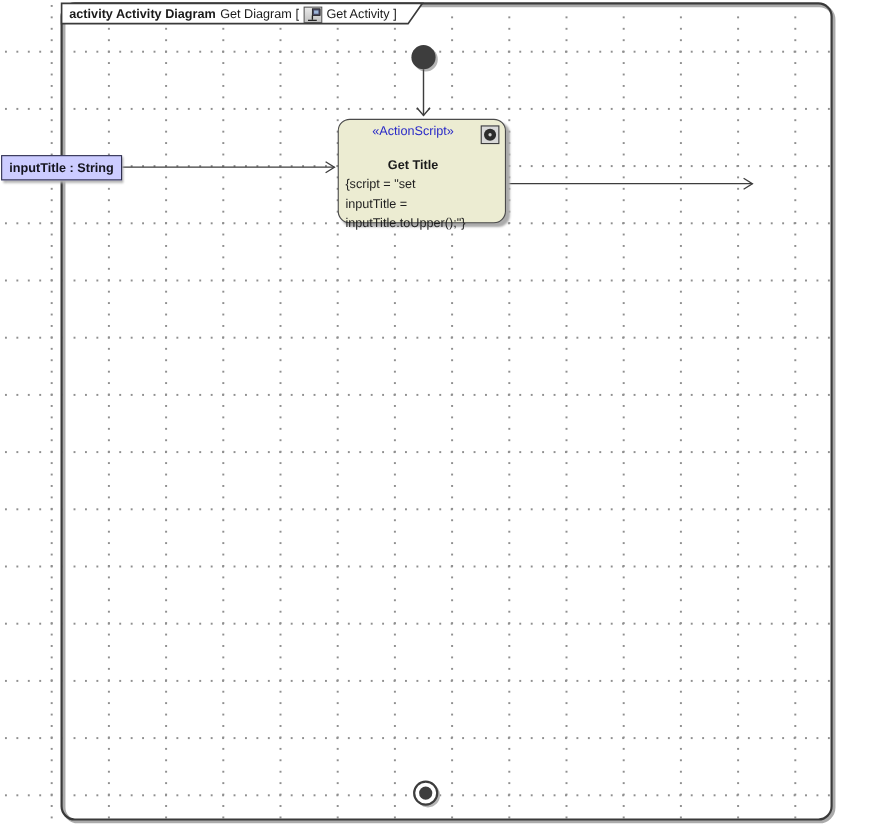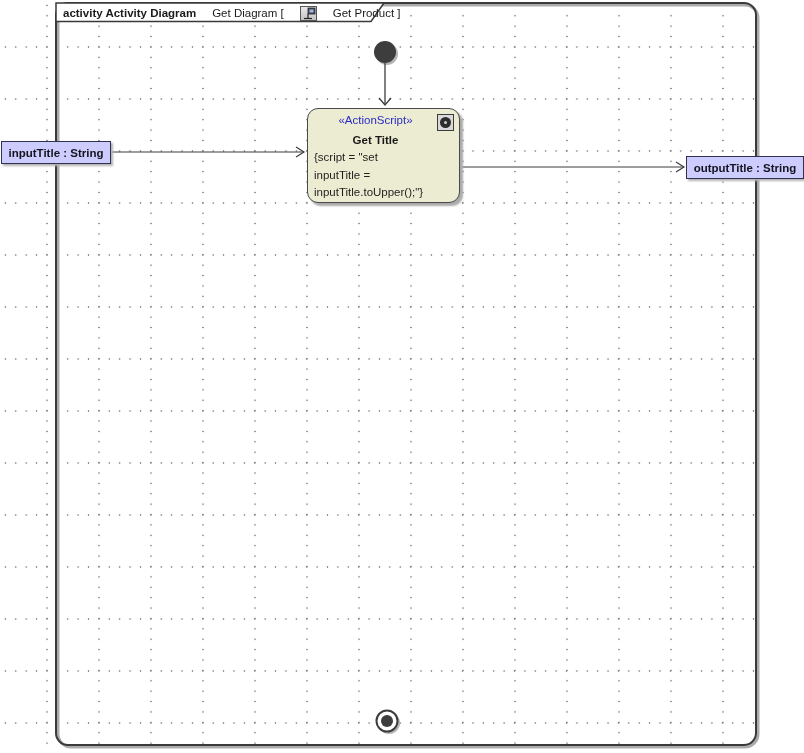--- a/index.html
+++ b/index.html
@@ -16,41 +16,41 @@
     background-image:
       radial-gradient(circle, #8f8f8f 0.8px, rgba(0,0,0,0) 1.1px),
       radial-gradient(circle, #8f8f8f 0.8px, rgba(0,0,0,0) 1.1px);
     background-size: 10.4px 52px, 52px 10.4px;
     background-position: 0.2px 21px, 21px 0.2px;
   }
   svg.overlay{position:absolute;left:0;top:0;pointer-events:none;}
   .tab-text{
     position:absolute;left:63px;top:5px;height:16px;
     font-size:11.5px;line-height:15px;color:#1a1a1a;white-space:nowrap;
-    display:flex;align-items:center;gap:16px;z-index:5;
+    display:flex;align-items:center;gap:4px;z-index:5;
   }
   .tab-text .bold{font-weight:bold;}
   .diagram-icon{
     display:inline-block;width:17px;height:15px;
     background:linear-gradient(#e9e9e9,#c2c2c2);
     border:1px solid #555;box-sizing:border-box;position:relative;
   }
   .action-node{
     position:absolute;left:307px;top:108px;width:153px;height:95px;
     box-sizing:border-box;
     background:#ececd2;
     border:1.5px solid #4a4a4a;border-radius:11px;
     box-shadow:3px 3px 2px #ababab;
     z-index:4;padding:3px 22px 0 6px;
   }
   .action-node .stereo{
     text-align:center;font-size:11.5px;color:#2a2ac8;margin-top:2px;
   }
   .action-node .title{
-    text-align:center;font-size:11.5px;font-weight:bold;color:#1a1a1a;margin-top:8px;
+    text-align:center;font-size:11.5px;font-weight:bold;color:#1a1a1a;margin-top:19px;
   }
   .action-node .body{font-size:11.5px;color:#1f1f1f;margin-top:3px;line-height:17.5px;}
   .script-icon{
     position:absolute;right:5px;top:5px;width:17px;height:17px;
     background:#d9d9d9;border:1px solid #3c3c3c;box-sizing:border-box;
     display:flex;align-items:center;justify-content:center;
   }
   .gear{
     width:11px;height:11px;border-radius:50%;
     background:#2c2c2c;position:relative;
@@ -112,36 +112,33 @@
     <span class="bold">activity Activity Diagram</span>
     <span>Get Diagram [</span>
     <span class="diagram-icon">
       <svg width="15" height="13" viewBox="0 0 15 13">
         <rect x="7" y="1" width="7" height="6" fill="#4a4a66" stroke="#222" stroke-width="0.8"></rect>
         <rect x="8.5" y="2.5" width="4" height="3" fill="#9db6d8"></rect>
         <line x1="7" y1="7" x2="7" y2="11" stroke="#222" stroke-width="1.2"></line>
         <line x1="3" y1="11.5" x2="11" y2="11.5" stroke="#222" stroke-width="1.2"></line>
       </svg>
     </span>
-    <span>Get Product ]</span>
+    <span>Get Activity ]</span>
   </div>
 
   <div class="action-node">
     <div class="script-icon">
       <div class="gear"></div>
     </div>
     <div class="stereo">«ActionScript»</div>
     <div class="title">Get Title</div>
     <div class="body">
       <div>{script = "set</div>
       <div>inputTitle =</div>
       <div>inputTitle.toUpper();"}</div>
     </div>
   </div>
 
   <div class="pin" id="pin-input">
     <span>inputTitle : String</span>
   </div>
-  <div class="pin" id="pin-output">
-    <span>outputTitle : String</span>
-  </div>
 
 </div>
 
 </body></html>

